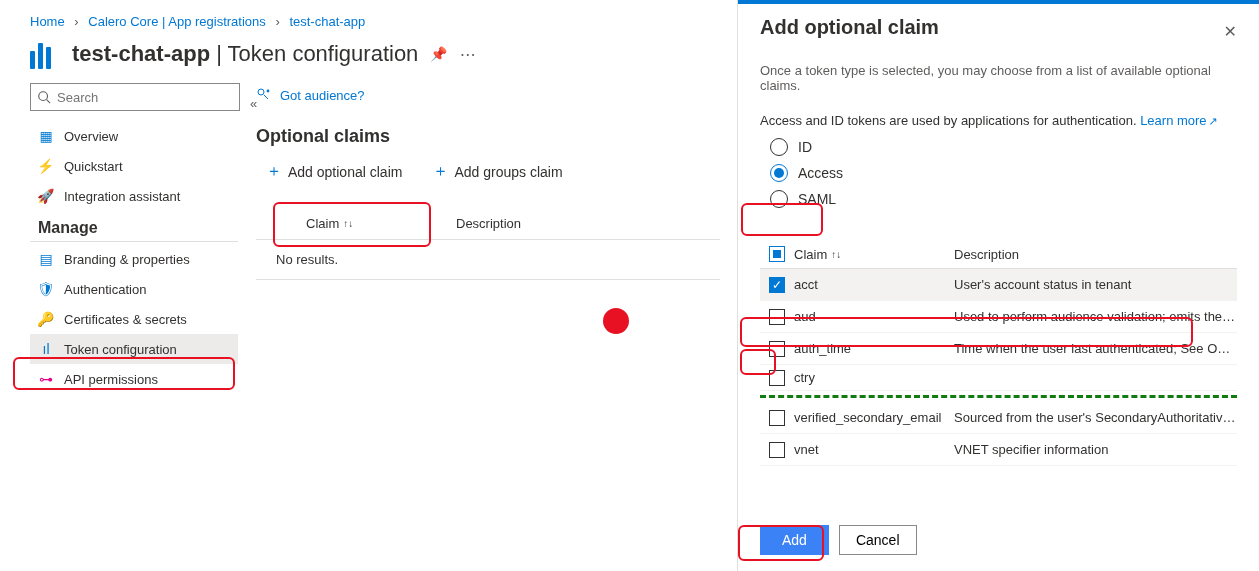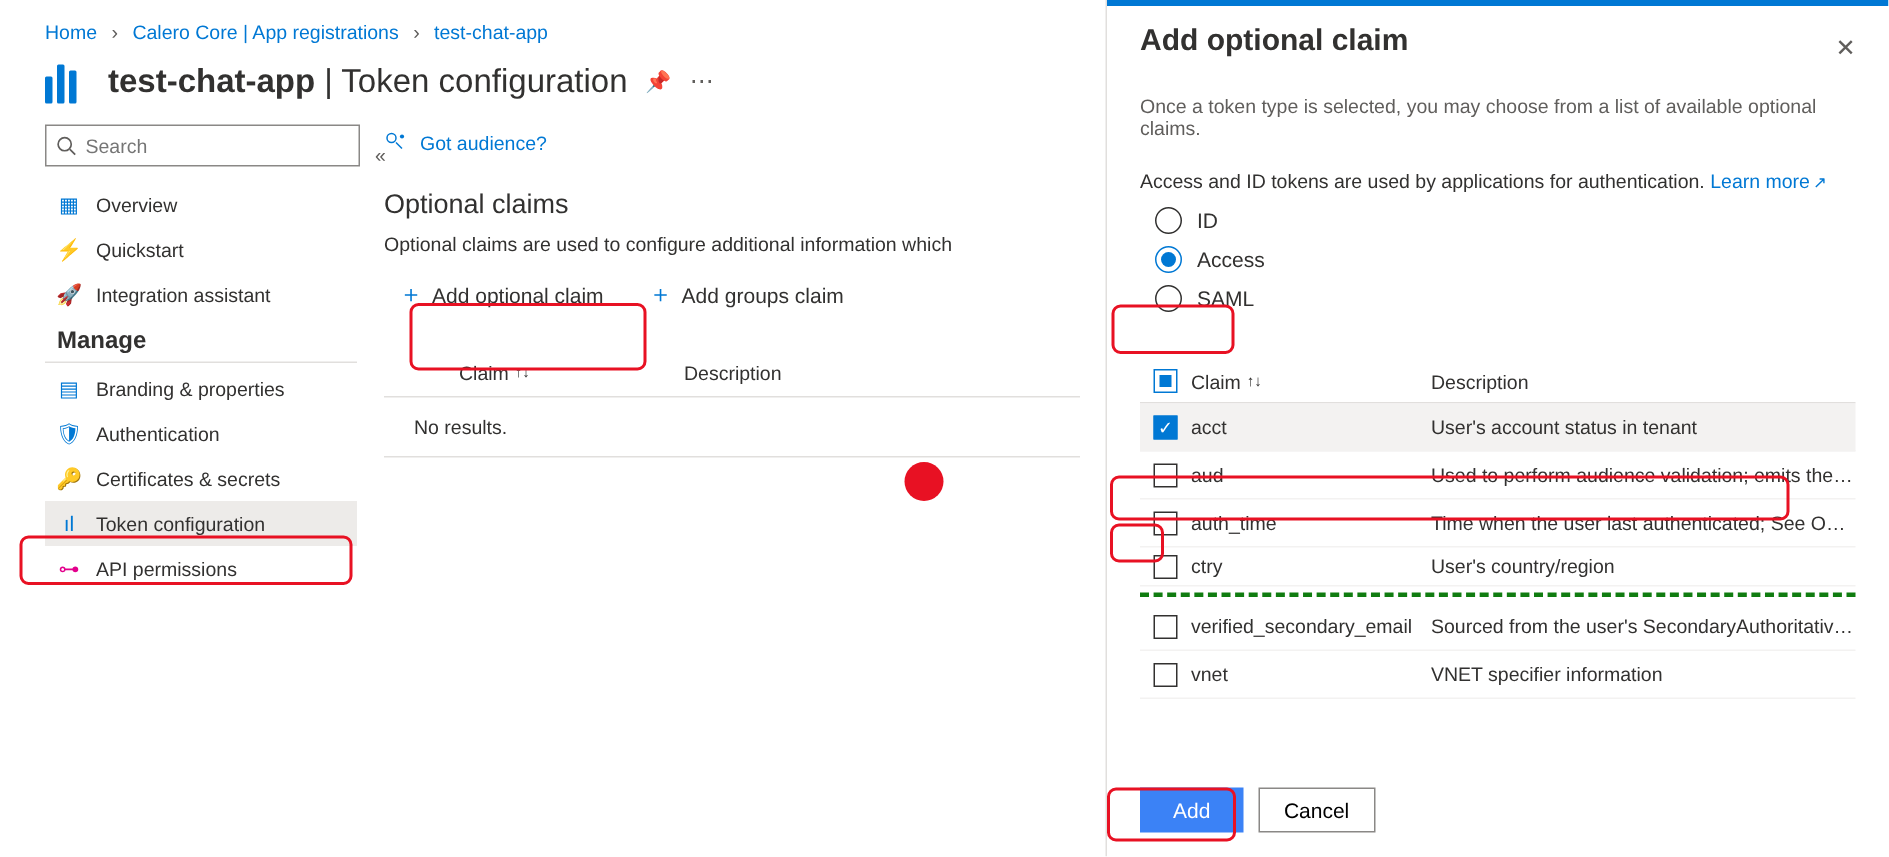--- a/index.html
+++ b/index.html
@@ -64,21 +64,21 @@
   }
   .nav-icon { width:16px; height:16px; display:flex; align-items:center; justify-content:center; font-size:14px; }
 
   .content { flex:1; padding-right:10px; }
   .feedback-row {
     display:flex; align-items:center; gap:8px; color:#0078d4;
     font-size:13px; margin-bottom:18px;
     border-bottom:1px solid transparent;
     padding:4px 0;
   }
-  h2 { font-size:18px; font-weight:400; margin-bottom:8px; }
+  h2 { font-size:18px; font-weight:700; margin-bottom:8px; }
   .desc { font-size:13px; color:#323130; margin-bottom:10px; }
   .action-row { display:flex; gap:10px; margin-bottom:20px; align-items:center;}
   .action-btn {
     display:flex; align-items:center; gap:6px;
     font-size:14px; color:#323130;
     padding:6px 10px;
     cursor:pointer;
   }
   .plus { color:#0078d4; font-size:16px; font-weight:400; }
 
@@ -261,21 +261,20 @@
       <div class="feedback-row">
         <svg width="16" height="16" viewBox="0 0 16 16">
             <circle cx="5" cy="5" r="3" stroke="#0078d4" fill="none"></circle>
             <path d="M8 8l4 4" stroke="#0078d4"></path>
             <circle cx="12" cy="4" r="1.4" fill="#0078d4"></circle>
           </svg>
         <span>Got audience?</span>
       </div>
 
       <h2>Optional claims</h2>
-      <div class="desc">Optional claims are used to configure additional information which</div>
 
       <div class="action-row">
         <div class="action-btn">
           <span class="plus">＋</span>
           <span>Add optional claim</span>
         </div>
         <div class="action-btn">
           <span class="plus">＋</span>
           <span>Add groups claim</span>
         </div>
@@ -359,21 +358,20 @@
             <span class="cb"></span>
           </div>
         <div class="ct-col-name">auth_time</div>
         <div class="ct-col-desc ct-col-desc-txt">Time when the user last authenticated; See OpenID Con…</div>
       </div>
       <div class="ct-row" style="height:26px; overflow:hidden">
         <div class="ct-col-check">
             <span class="cb"></span>
           </div>
         <div class="ct-col-name">ctry</div>
-        <div class="ct-col-desc ct-col-desc-txt">User's country/region</div>
       </div>
 
       <div class="green-dash"></div>
 
       <div class="ct-row">
         <div class="ct-col-check">
             <span class="cb"></span>
           </div>
         <div class="ct-col-name">verified_secondary_email</div>
         <div class="ct-col-desc ct-col-desc-txt">Sourced from the user's SecondaryAuthoritativeEmail</div>

